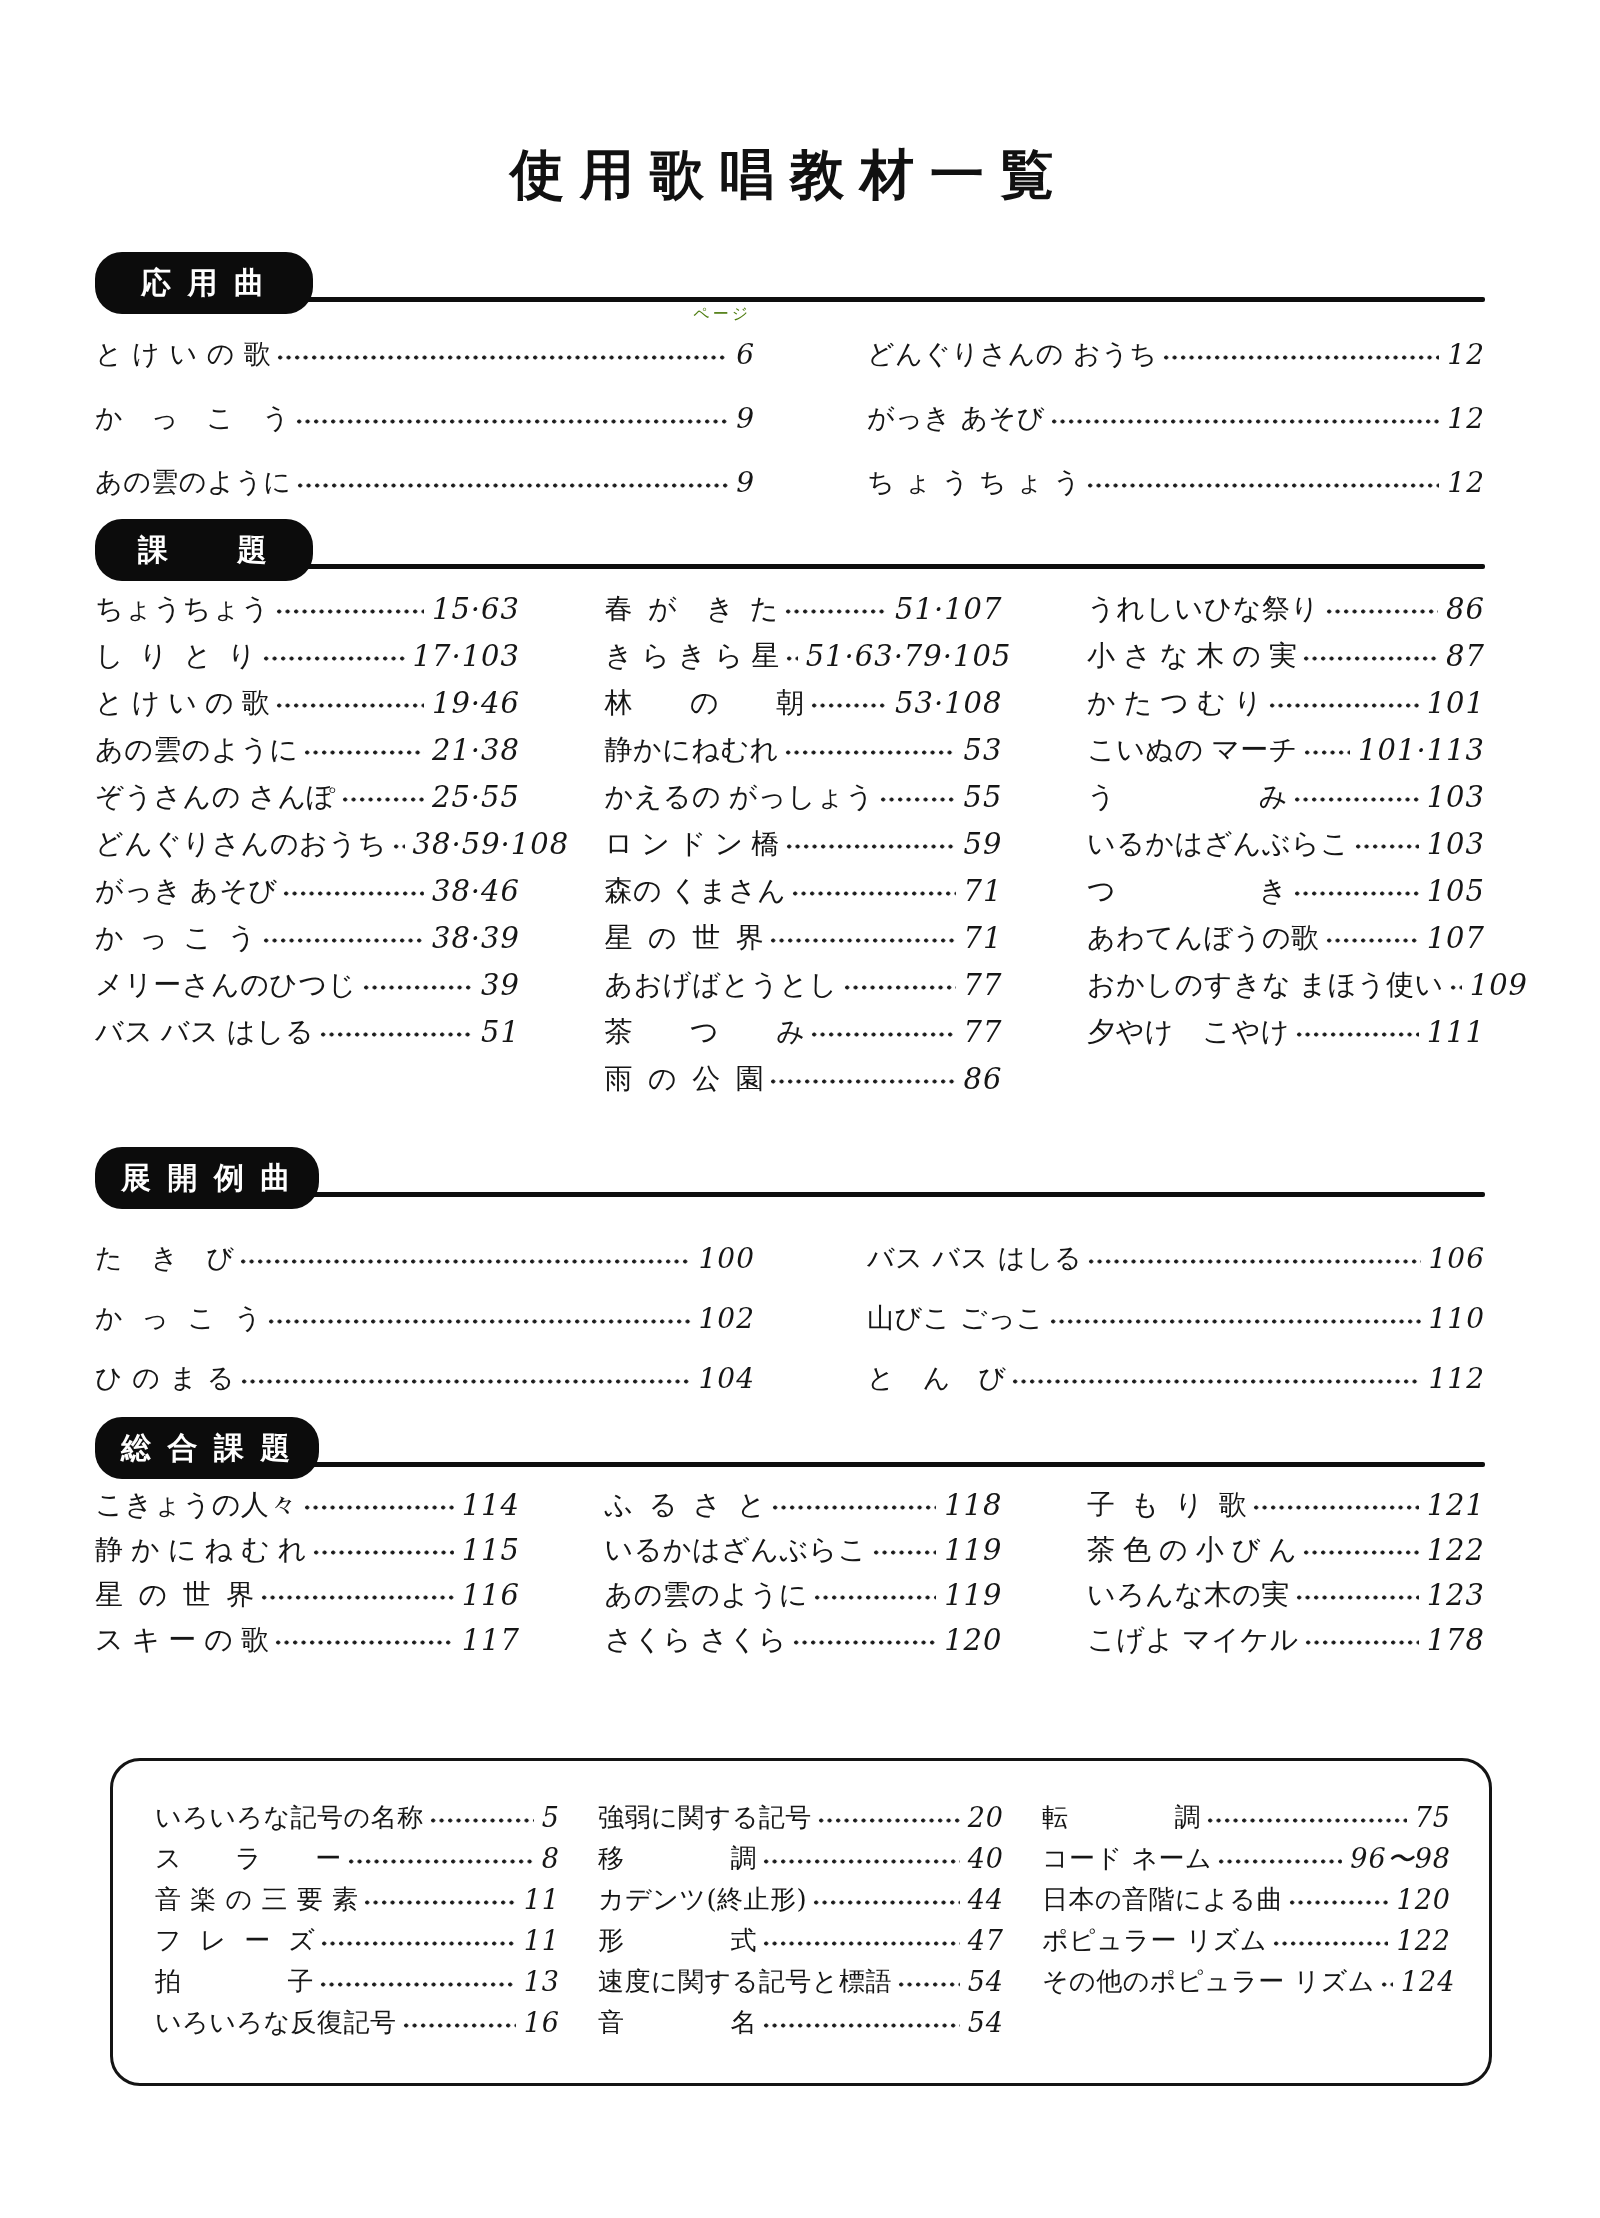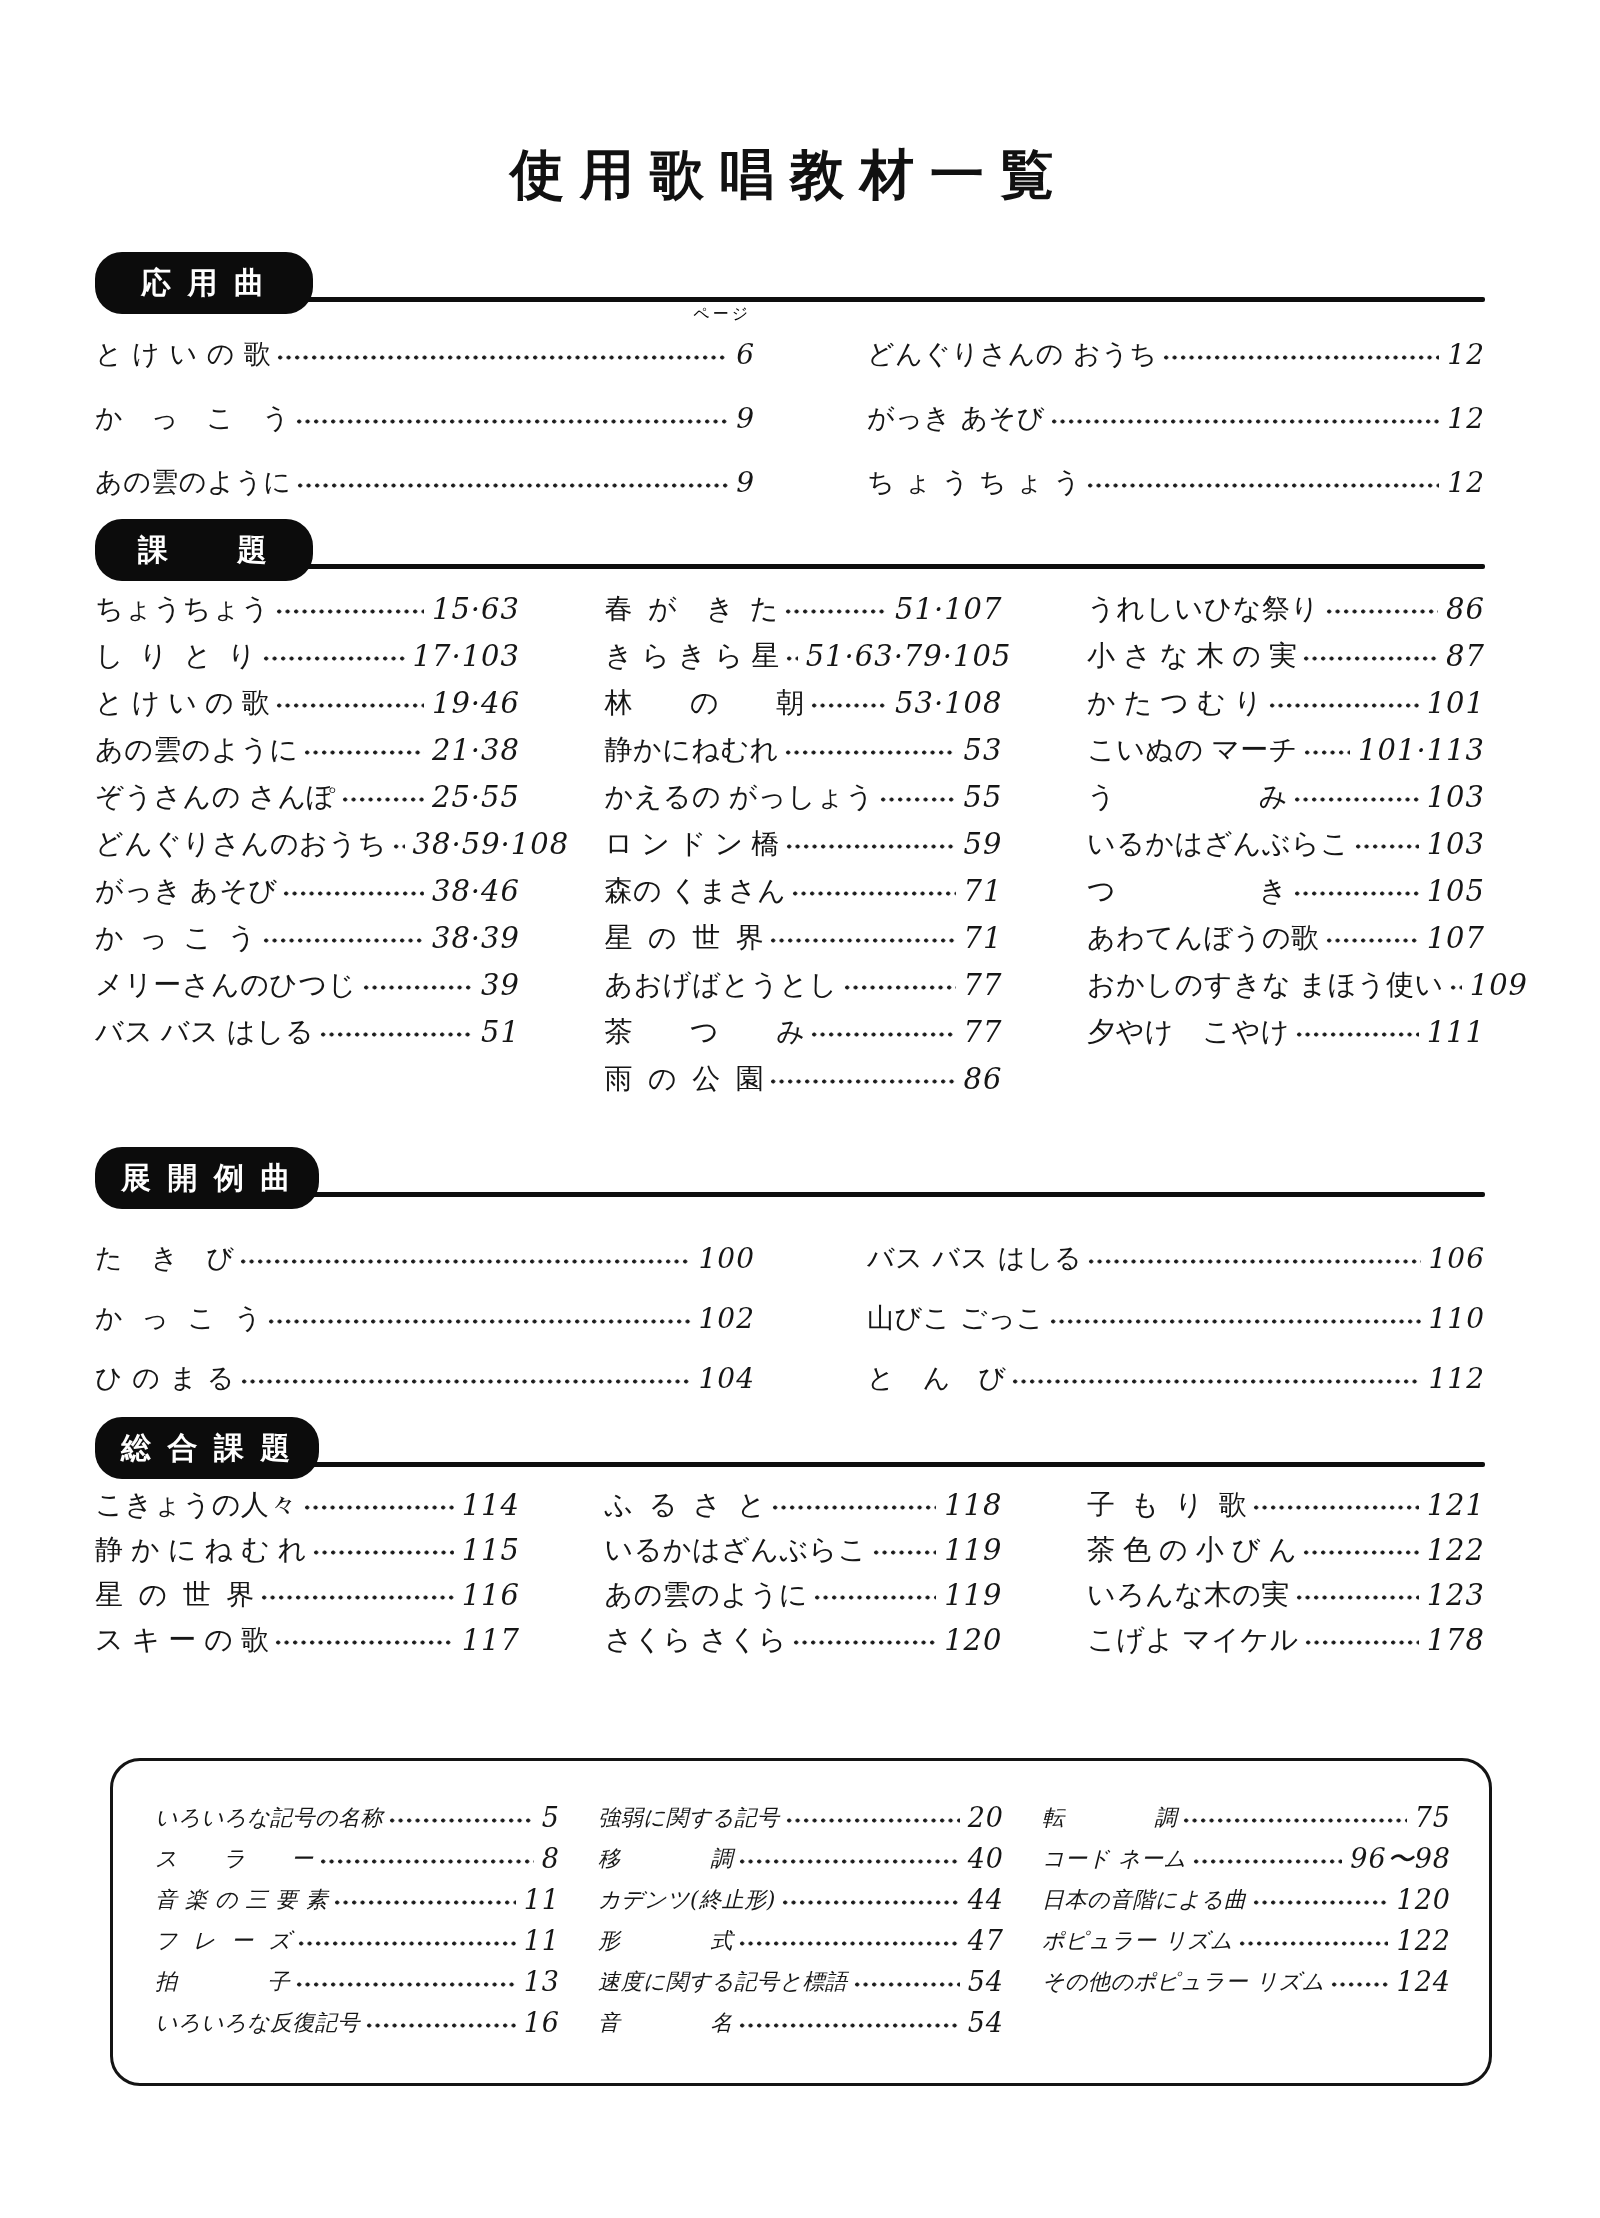--- a/index.html
+++ b/index.html
@@ -53,40 +53,40 @@
 
   .row { display:flex; align-items:center; }
   .list-ouyou  .row { height:64px; }
   .list-kadai  .row { height:47px; }
   .list-tenkai .row { height:60px; }
   .list-sougou .row { height:45px; }
   .box .row { height:41px; }
 
   .t { white-space:pre; font-size:27px; letter-spacing:0.5px; }
   .cols-3 .t { font-size:28px;font-family:Liberation Serif, serif; }
-  .box .t { font-size:22px;font-style:italic; }
+  .box .t { font-size:26px; }
 
   .leader {
     flex:1 1 auto; min-width:12px; height:9px; align-self:center;
     margin:6px 8px 0 6px;
     background-image:radial-gradient(circle at 3.2px 4.5px, #1c1c1c 1.8px, transparent 2.3px);
     background-size:8.5px 9px; background-repeat:repeat-x;
   }
 
   .pg {
     font-style:italic; font-size:28px; white-space:pre; letter-spacing:1px;
   }
   .cols-3 .pg { font-size:29px; }
   .box .pg { font-size:27px; }
 
   .page-label {
     position:absolute; top:0px; left:0; width:656px;
     text-align:right; padding-right:4px;
     font-family:"DejaVu Sans","Liberation Sans",sans-serif;
-    font-size:16px; letter-spacing:3px; color:#000000;
+    font-size:16px; letter-spacing:3px; color:#4d7c0f;
   }
 
   .box {
     margin-top:96px; margin-left:15px; width:1382px; height:328px;
     box-sizing:border-box;
     border:3px solid #141414; border-radius:30px;
     padding:36px 38px 40px 42px;
   }
   .cols-box .col:nth-child(1) { width:405px; }
   .cols-box .col:nth-child(2) { width:406px; }

